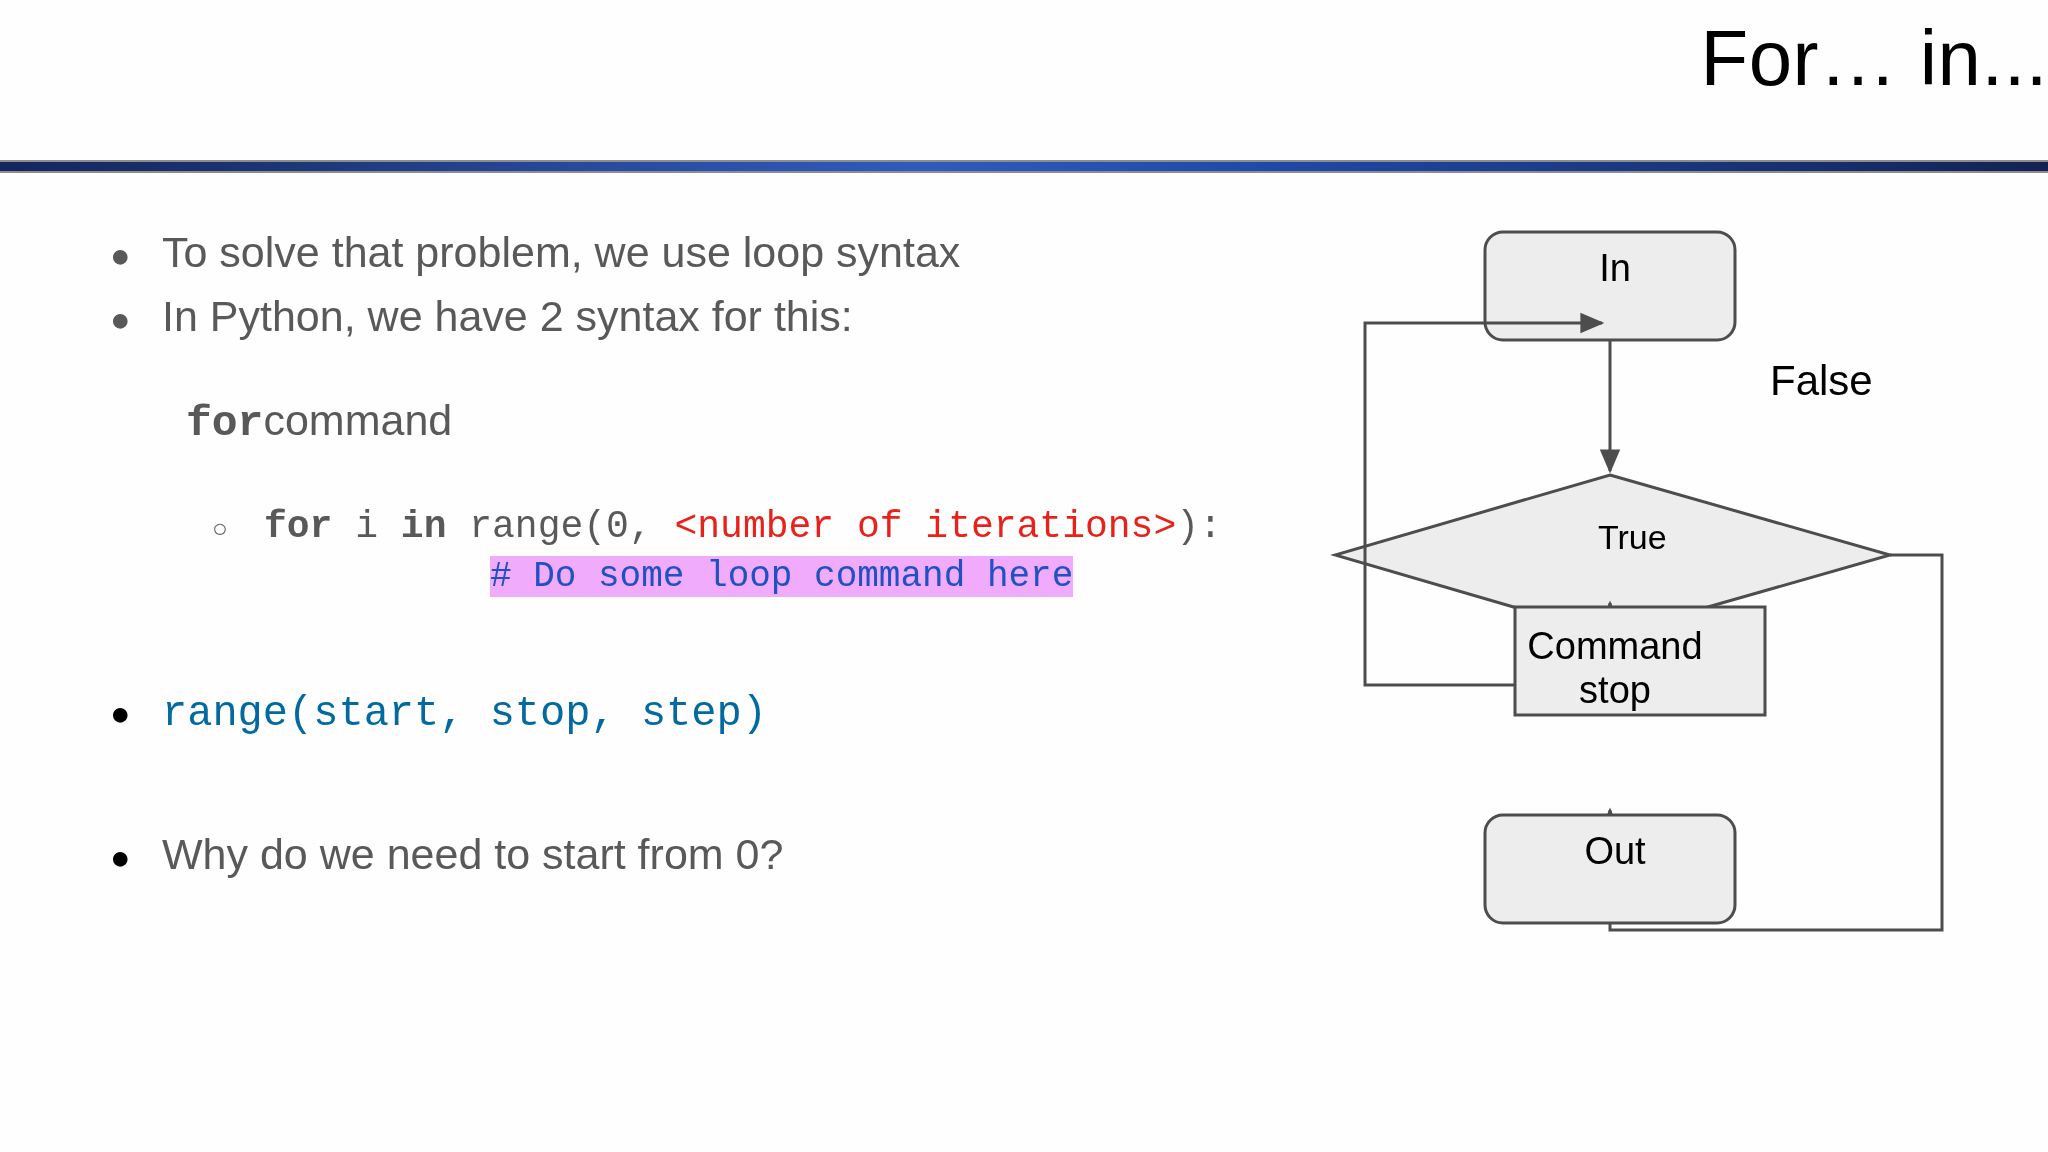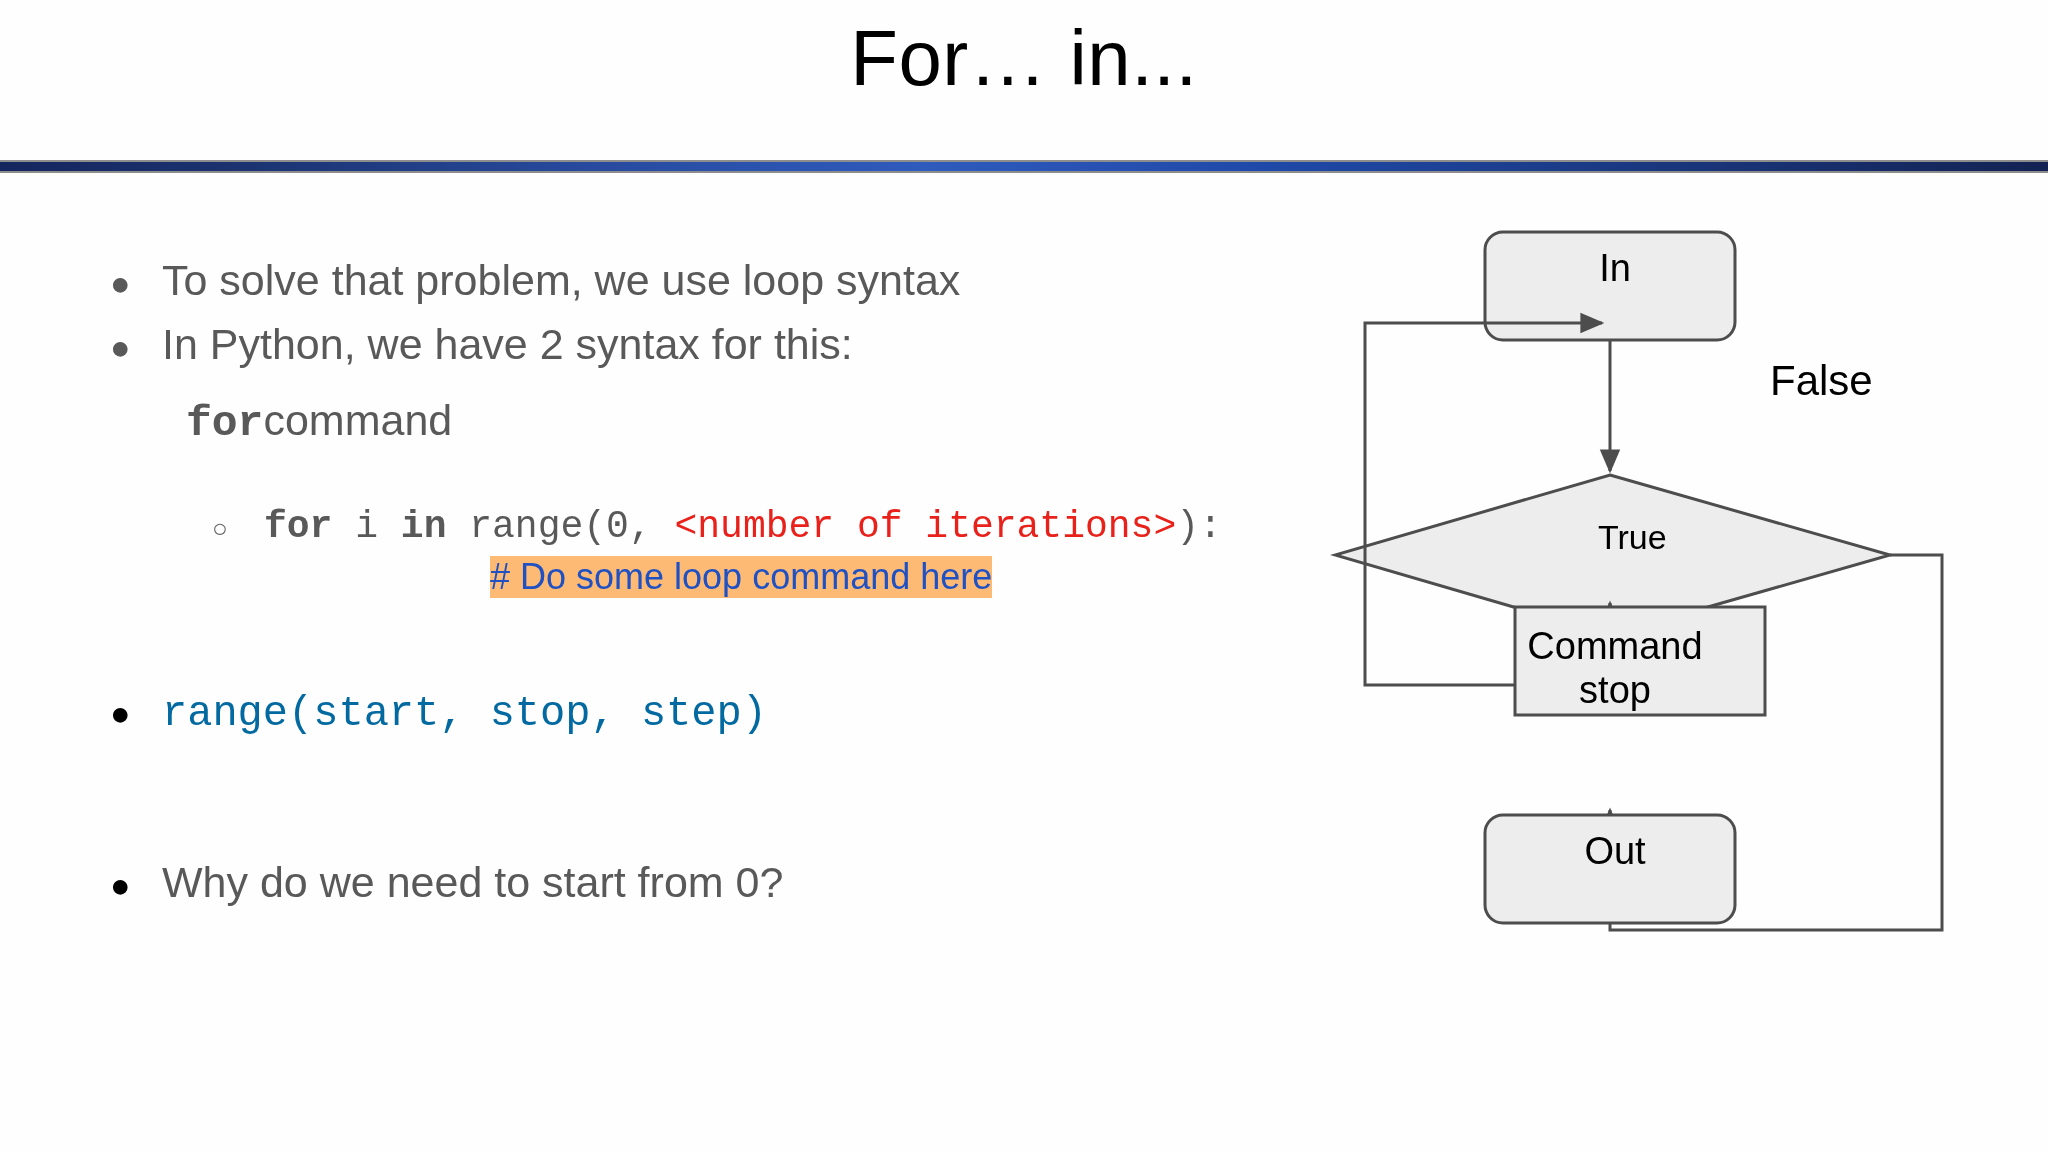--- a/index.html
+++ b/index.html
@@ -20,21 +20,21 @@
     inset: 0;
     background: #fefefe;
   }
 
   
   .slide-title {
     position: absolute;
     top: 16px;
     left: 0;
     width: 2048px;
-    text-align: center;
+    text-align: right;
     font-size: 78px;
     font-weight: 400;
     color: #000000;
     letter-spacing: 0.5px;
     line-height: 1.1;
   }
 
   
   .divider-wrap {
     position: absolute;
@@ -81,21 +81,20 @@
   }
   .bullet-mark.hollow {
     color: #666666;
     font-size: 26px;
   }
   .bullet-text {
     font-size: 43px;
     color: #595959;
     line-height: 1.25;
     white-space: nowrap;
-    margin-top: 28px;
   }
 
   
   #b1 { left: 110px; top: 26px; }
   #b2 { left: 110px; top: 90px; }
   #forcmd { left: 186px; top: 196px; }
   #codeline { left: 212px; top: 302px; }
   #comment  { left: 490px; top: 356px; }
   #b3 { left: 110px; top: 490px; }
   #b4 { left: 110px; top: 628px; }
@@ -116,25 +115,25 @@
   .code-text {
     font-size: 38px;
     color: #595959;
     white-space: pre;
     line-height: 1.3;
   }
   .code-text .kw { font-weight: 700; }
   .code-text .red { color: #e8211b; }
 
   .comment-text {
-    font-family: Liberation Sans, sans-serif;
+    font-family: Liberation Mono, monospace;
     font-size: 36px;
     color: #1f51c4;
     white-space: pre;
-    background: #fdba74;
+    background: #f0abfc;
   }
 
   .black-mono {
     font-family: "Liberation Mono", "DejaVu Sans Mono", monospace;
     font-size: 42px;
     color: #0369a1;
     white-space: pre;
   }
   .bullet-mark.black { color: #000000; }
 

